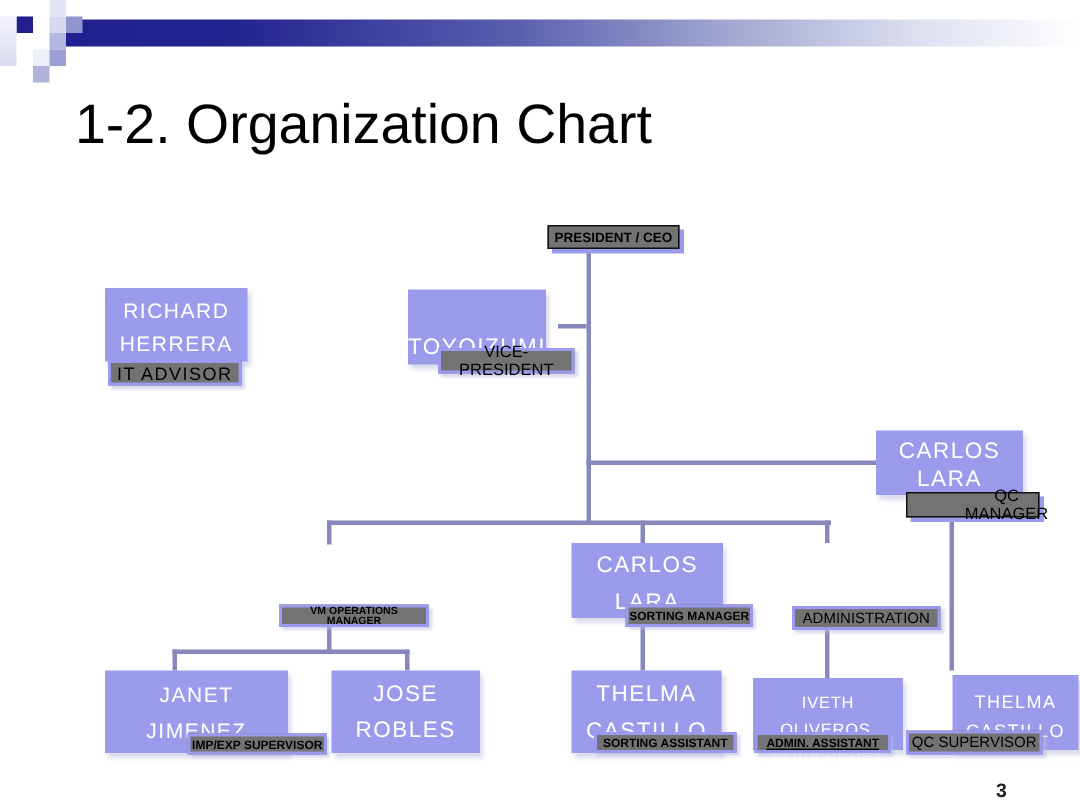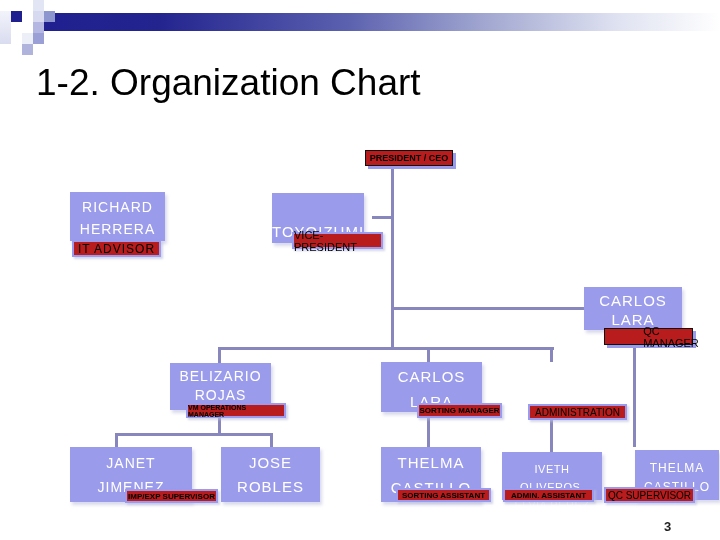--- a/index.html
+++ b/index.html
@@ -14,33 +14,33 @@
   .sq1{left:33px;top:0;width:11px;height:11px;background:#e2e5f4;}
   .sq2{left:11px;top:11px;width:11px;height:11px;background:#1f1f90;}
   .sq3{left:33px;top:11px;width:11px;height:11px;background:#d6d9f0;}
   .sq4{left:44px;top:11px;width:11px;height:11px;background:#8e96cf;}
   .sq5{left:0;top:11px;width:11px;height:33px;background:linear-gradient(to bottom,#f2f3fa,#d9dcf0);}
   .sq6{left:33px;top:22px;width:11px;height:11px;background:#b3b7e2;}
   .sq7{left:22px;top:33px;width:11px;height:11px;background:#eceef8;}
   .sq8{left:33px;top:33px;width:11px;height:11px;background:#9aa0d5;}
   .sq9{left:22px;top:44px;width:11px;height:11px;background:#b0b4dd;}
 
-  .title{position:absolute;left:36px;top:62px;font-size:37px;color:#000;white-space:nowrap;text-align:center;}
+  .title{position:absolute;left:50px;top:62px;font-size:37px;color:#000;white-space:nowrap;text-align:center;}
 
   .pagenum{position:absolute;left:664px;top:519px;font-size:13px;font-weight:bold;color:#222;}
 
   
   .cline{position:absolute;background:#8787bd;z-index:1;}
 
   
   .nbox{position:absolute;background:#9b9bec;color:#ffffff;text-align:center;
     white-space:pre-line;z-index:2;box-shadow:2px 3px 3px rgba(185,188,220,0.55);
     letter-spacing:1px;}
   
-  .nlabel{position:absolute;background:#b91c1c;color:#000;text-align:left;z-index:3;
+  .nlabel{position:absolute;background:#737373;color:#000;text-align:center;z-index:3;
     display:flex;align-items:center;justify-content:center;white-space:pre-line;
     border:2px solid #9a9aee;box-sizing:border-box;box-shadow:2px 2px 2px rgba(185,188,220,0.6);}
   .nlabel.dark{border:1px solid #111;box-shadow:3px 3px 0 #9b9bec;}
 
   .b-akiyama{left:343px;top:111px;width:104px;height:47px;font-size:15px;padding-top:10px;box-sizing:border-box;}
   .l-president{left:365px;top:150px;width:88px;height:16px;font-size:9px;font-weight:bold;}
 
   .b-richard{left:70px;top:192px;width:95px;height:49px;font-size:14px;line-height:22px;padding-top:4px;box-sizing:border-box;}
   .l-itadvisor{left:72px;top:240px;width:89px;height:17px;font-size:12px;letter-spacing:1px;}
 
@@ -62,21 +62,21 @@
   .b-janet{left:70px;top:447px;width:122px;height:55px;font-size:14px;line-height:24px;padding-top:4px;box-sizing:border-box;}
   .l-impexp{left:125px;top:489px;width:93px;height:14px;font-size:8px;font-weight:bold;}
 
   .b-jose{left:221px;top:447px;width:99px;height:55px;font-size:15px;line-height:24px;padding-top:4px;box-sizing:border-box;}
   .l-warehouse{left:263px;top:485px;width:92px;height:20px;font-size:8px;font-weight:bold;line-height:9px;}
 
   .b-thelmasort{left:381px;top:447px;width:100px;height:55px;font-size:15px;line-height:25px;padding-top:3px;box-sizing:border-box;}
   .l-sortingasst{left:396px;top:488px;width:95px;height:14px;font-size:8px;font-weight:bold;}
 
   .b-iveth{left:502px;top:452px;width:100px;height:48px;font-size:11px;line-height:18px;padding-top:8px;box-sizing:border-box;letter-spacing:0.5px;}
-  .l-adminasst{left:503px;top:488px;width:91px;height:14px;font-size:8px;font-weight:bold;}
+  .l-adminasst{left:503px;top:488px;width:91px;height:14px;font-size:8px;font-weight:bold;text-decoration:underline;}
 
   .b-thelmaqc{left:635px;top:450px;width:84px;height:50px;font-size:12px;line-height:19px;padding-top:9px;box-sizing:border-box;}
   .l-qcsupervisor{left:604px;top:487px;width:91px;height:16px;font-size:10px;}
 </style>
 </head>
 <body>
 
 <div id="slide">
 
   <div class="hbar"></div>
@@ -113,22 +113,20 @@
 HERRERA</div>
   <div class="nlabel l-itadvisor">IT ADVISOR</div>
 
   <div class="nbox b-toyoizumi">TOYOIZUMI</div>
   <div class="nlabel l-vicepresident">VICE-PRESIDENT</div>
 
   <div class="nbox b-carlosqc">CARLOS
 LARA</div>
   <div class="nlabel dark l-qcmanager">QC MANAGER</div>
 
-  <div class="nbox b-belizario">BELIZARIO
-ROJAS</div>
   <div class="nlabel l-vmops">VM OPERATIONS MANAGER</div>
 
   <div class="nbox b-carlossort">CARLOS
 LARA</div>
   <div class="nlabel l-sortingmgr">SORTING MANAGER</div>
 
   <div class="nlabel l-administration">ADMINISTRATION</div>
 
   <div class="nbox b-janet">JANET
 JIMENEZ</div>

